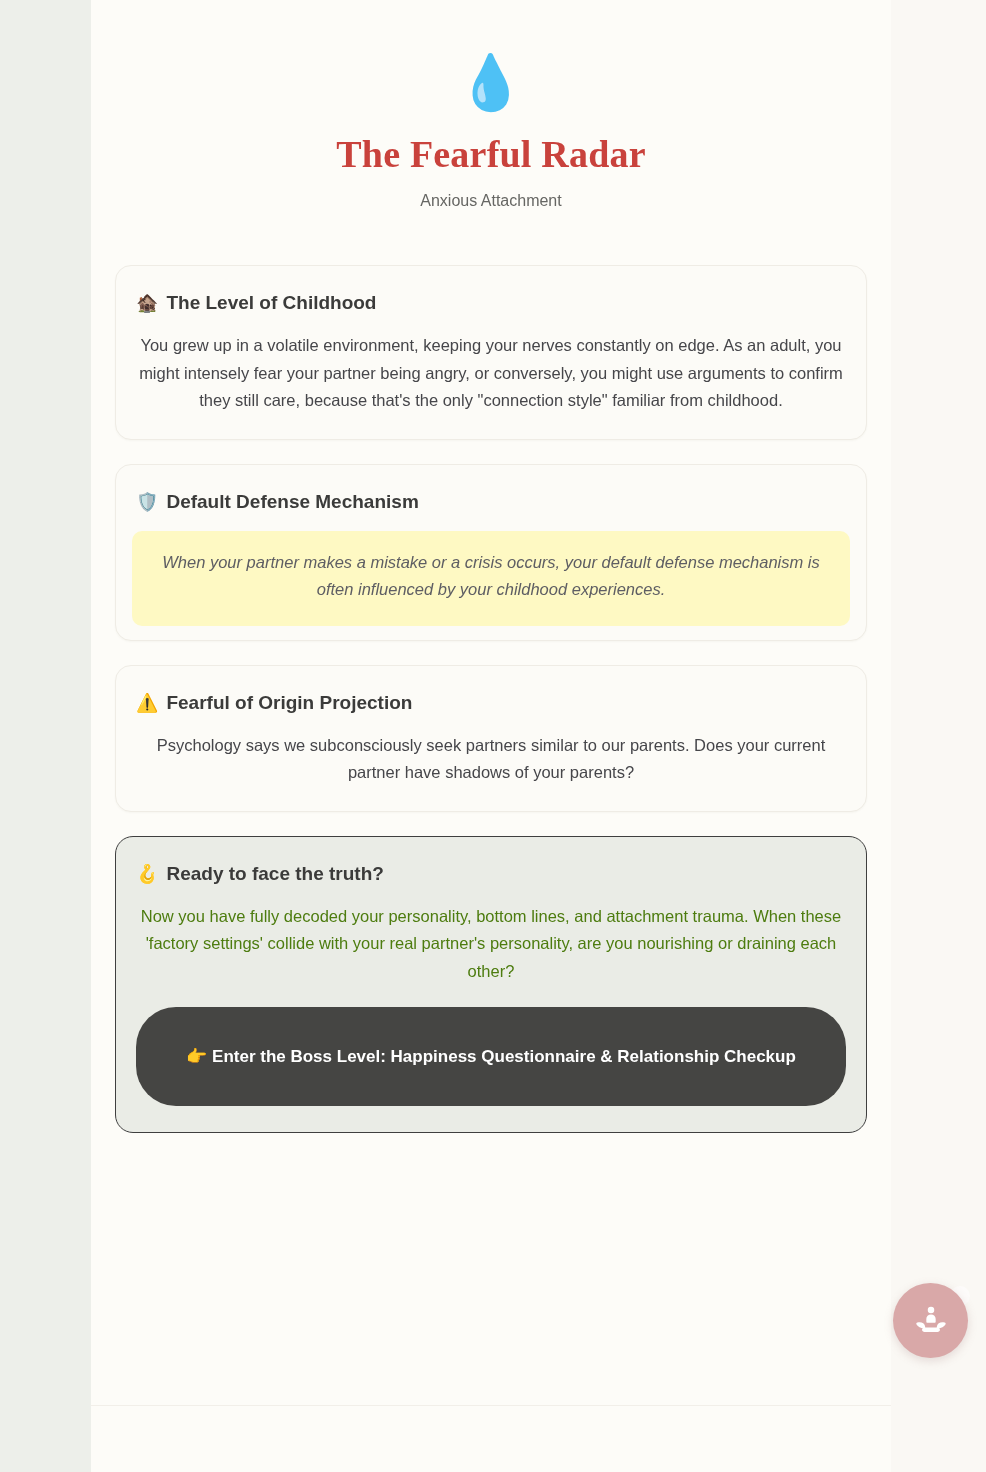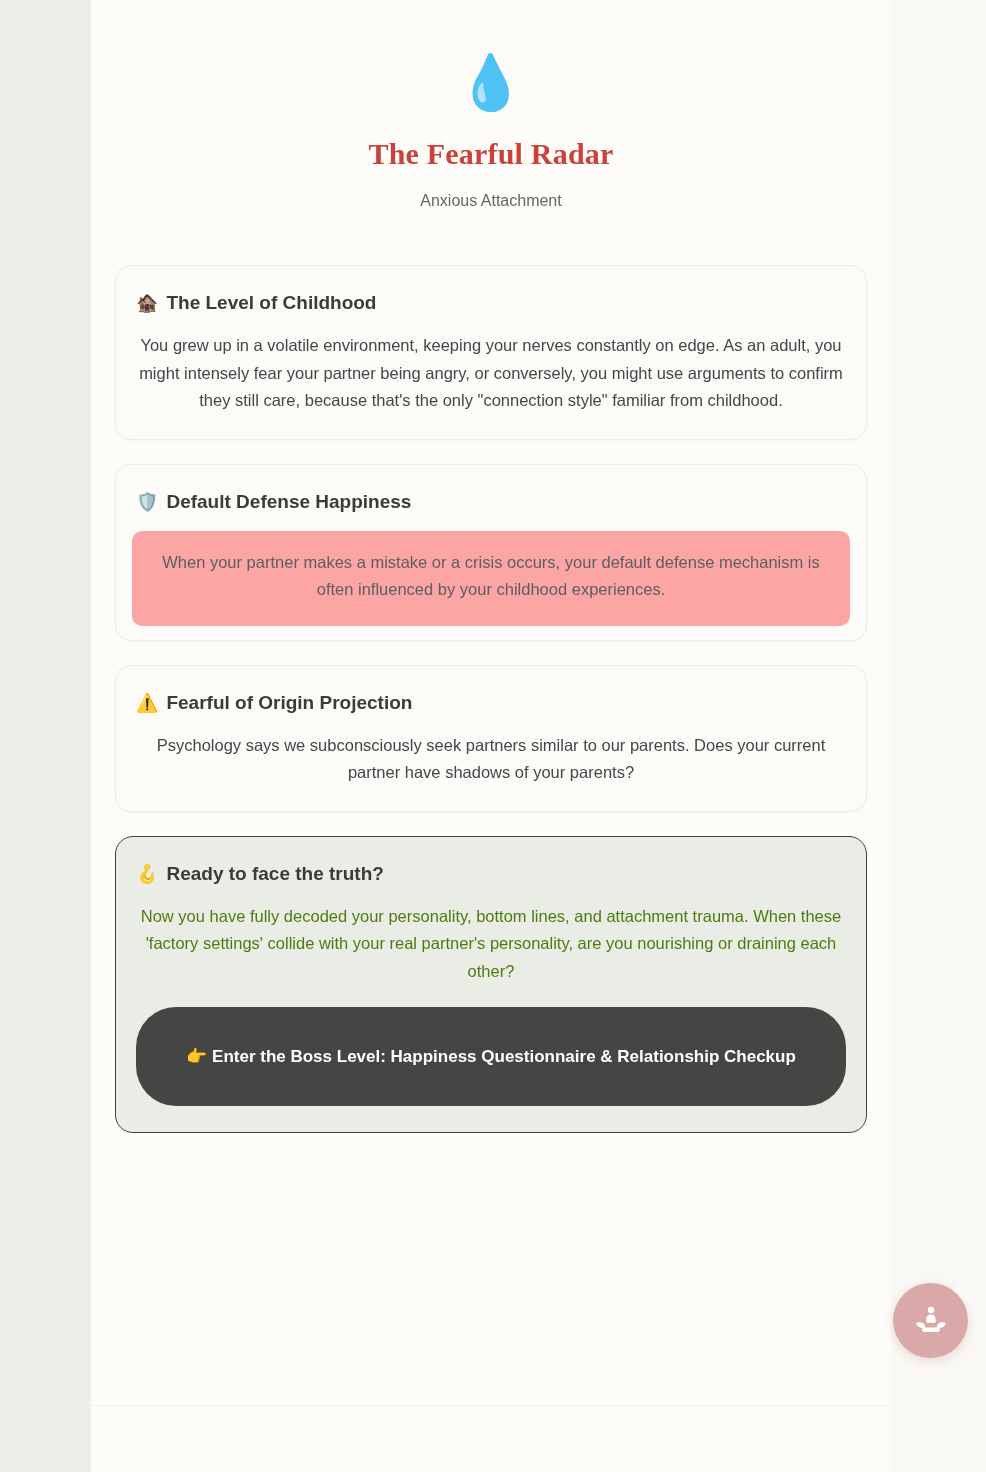--- a/index.html
+++ b/index.html
@@ -53,21 +53,21 @@
   .header-emoji {
     font-size: 54px;
     line-height: 62px;
     height: 62px;
     font-family: "DejaVu Sans", sans-serif;
   }
 
   .page-title {
     margin-top: 18px;
     font-family: "Liberation Serif", "DejaVu Serif", serif;
-    font-size: 30px;
+    font-size: 38px;
     font-weight: 700;
     color: #c9423c;
     letter-spacing: .2px;
     line-height: 44px;
   }
 
   .page-subtitle {
     margin-top: 13px;
     font-size: 16px;
     color: #666663;
@@ -109,24 +109,25 @@
 
   .card-body {
     font-size: 16.5px;
     line-height: 27.5px;
     color: #46464a;
     text-align: center;
   }
 
   
   .quote-box {
-    background: #fca5a5;
+    background: #fef9c3;
     border-radius: 10px;
     margin: 0 -4px -10px -4px;
     padding: 18px 14px 22px 14px;
+    font-style: italic;
   }
 
   .quote-box .card-body {
     color: #5e5e63;
   }
 
   
   .card.final {
     background: #eaece6;
     border: 1px solid #3f3f3f;
@@ -206,21 +207,21 @@
       <div class="card-title">
         <span class="emj">🏚️</span>
         <span>The Level of Childhood</span>
       </div>
       <p class="card-body">You grew up in a volatile environment, keeping your nerves constantly on edge. As an adult, you might intensely fear your partner being angry, or conversely, you might use arguments to confirm they still care, because that's the only "connection style" familiar from childhood.</p>
     </section>
 
     <section class="card">
       <div class="card-title">
         <span class="emj">🛡️</span>
-        <span>Default Defense Happiness</span>
+        <span>Default Defense Mechanism</span>
       </div>
       <div class="quote-box">
         <p class="card-body">When your partner makes a mistake or a crisis occurs, your default defense mechanism is often influenced by your childhood experiences.</p>
       </div>
     </section>
 
     <section class="card">
       <div class="card-title">
         <span class="emj">⚠️</span>
         <span>Fearful of Origin Projection</span>

